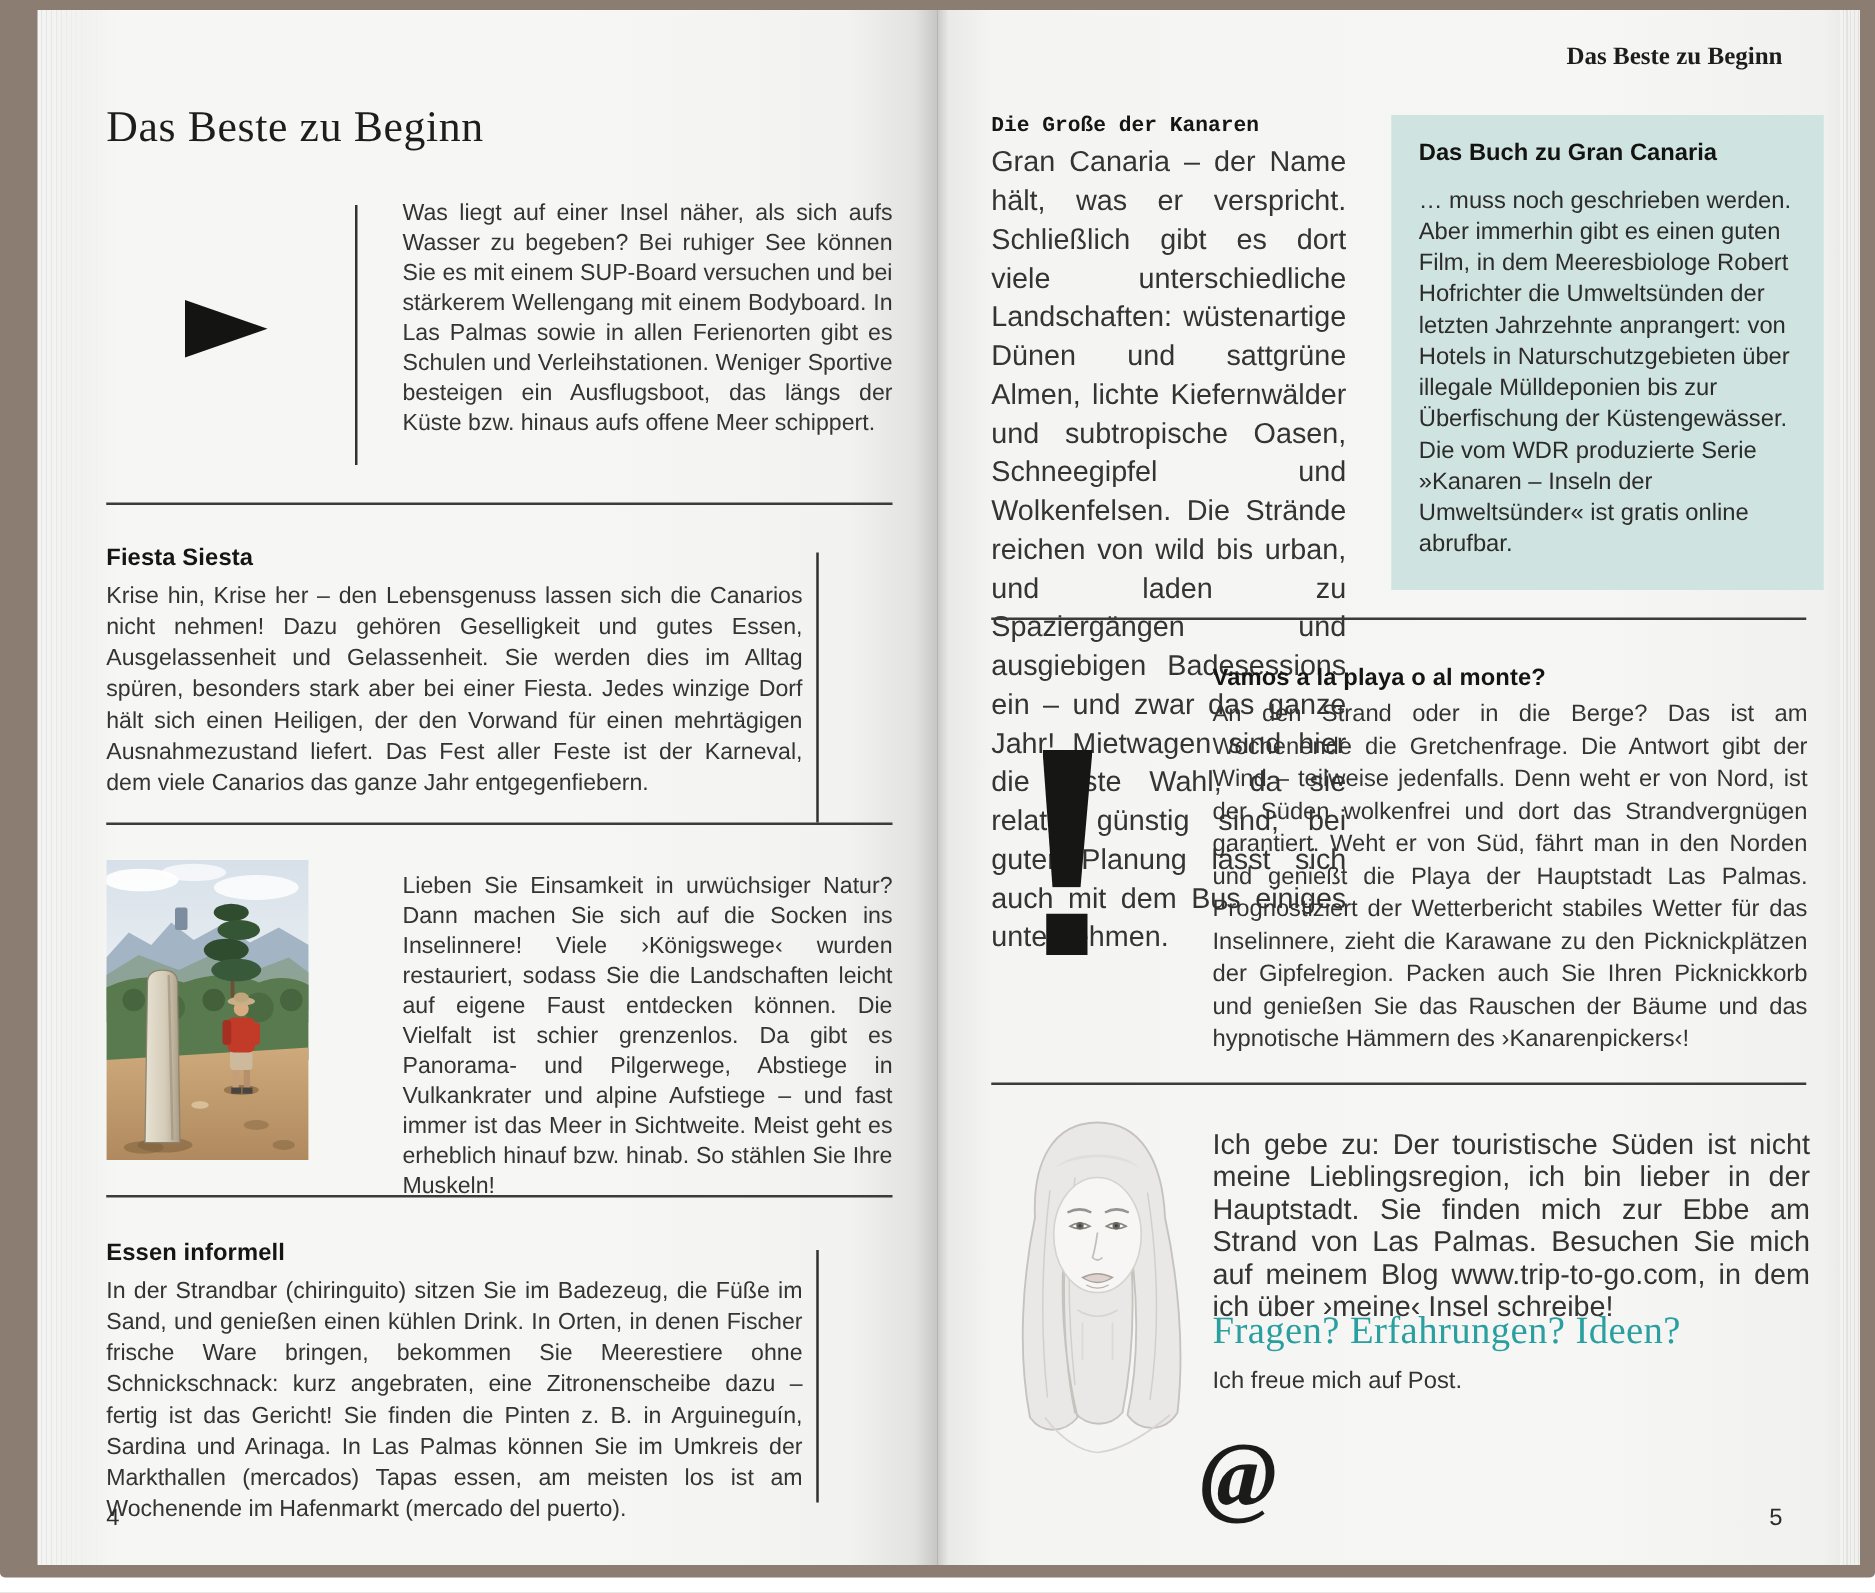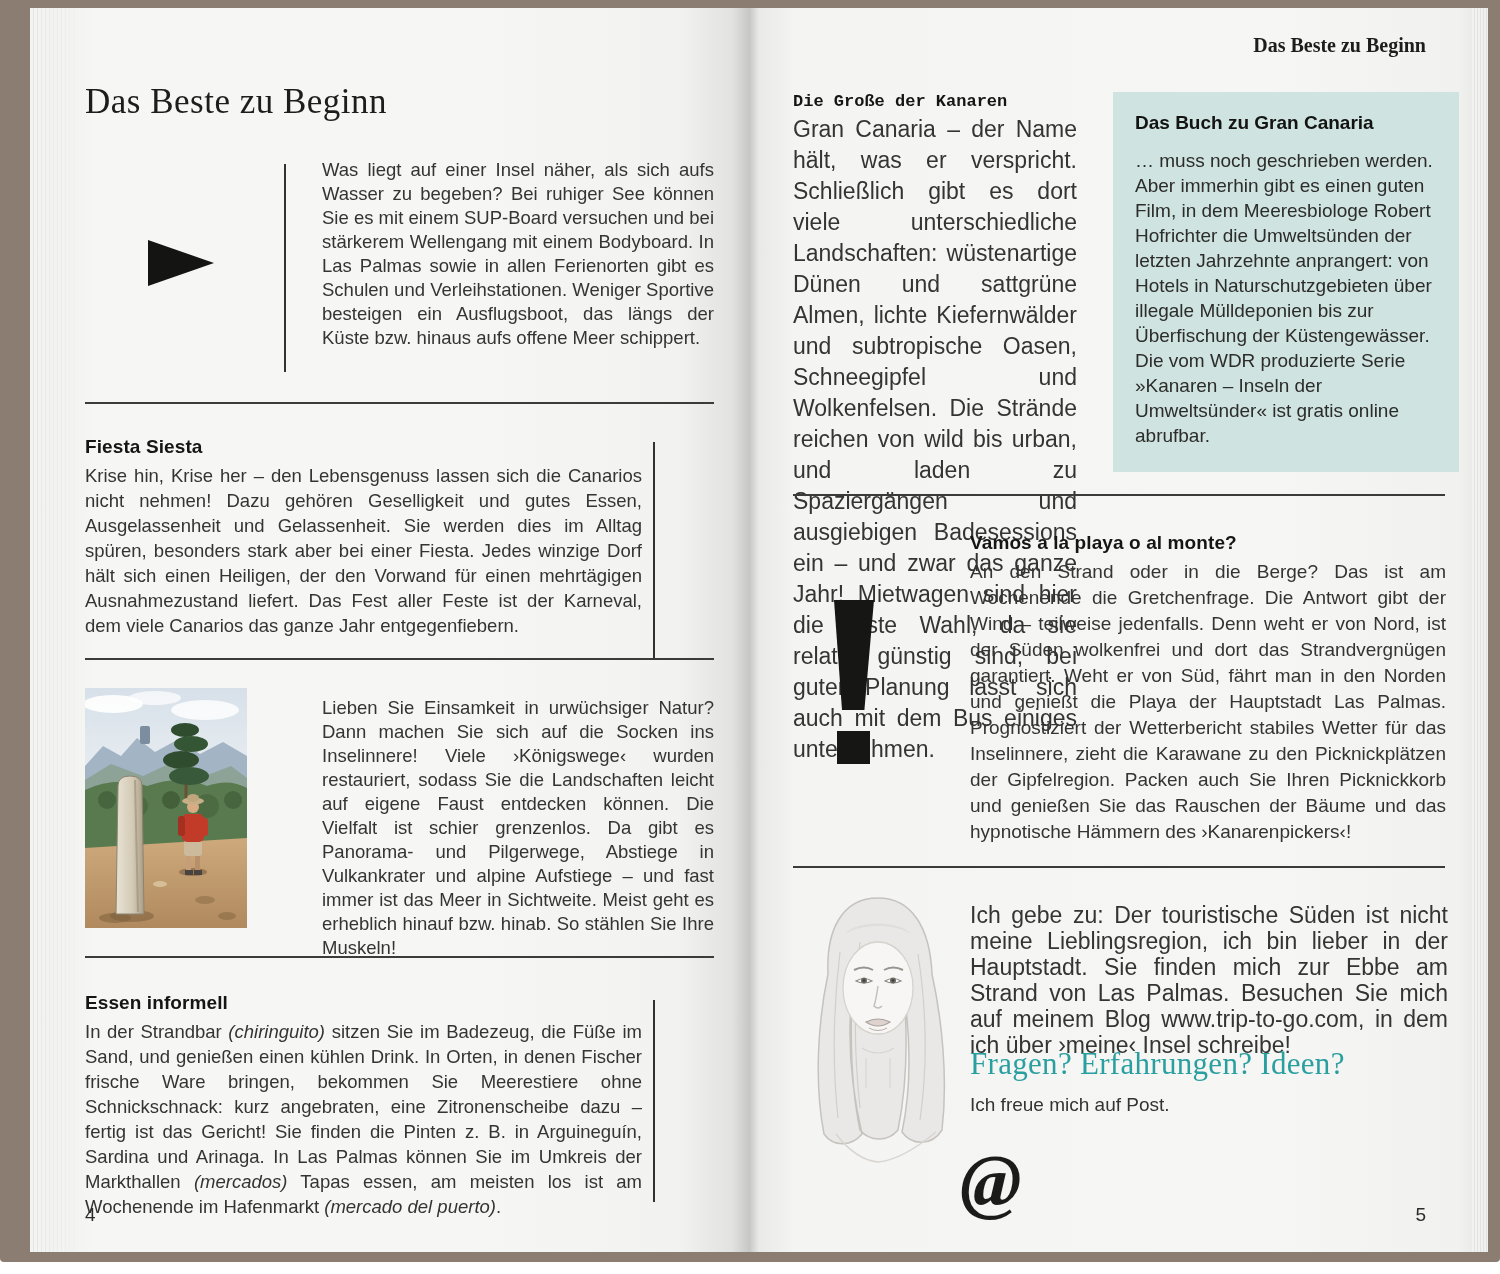--- a/index.html
+++ b/index.html
@@ -16,21 +16,21 @@
     -webkit-mask-image:linear-gradient(90deg,#000 0%,rgba(0,0,0,.25) 55%,transparent 100%);
     mask-image:linear-gradient(90deg,#000 0%,rgba(0,0,0,.25) 55%,transparent 100%);}
   .edge-stack-r{position:absolute;top:0;bottom:0;width:16px;right:0;opacity:.5;
     background:repeating-linear-gradient(90deg,#fbfbf9 0 2px,#dcdcda 2px 3px);}
   .abs{position:absolute;}
   h1,h2,h3,p{margin:0;padding:0;}
   .serif-title{font-family:"Liberation Serif",serif;font-weight:400;font-size:35px;color:#1d1d1b;letter-spacing:.5px;}
   .running-head{font-family:"Liberation Serif",serif;font-weight:700;font-size:20px;color:#1d1d1b;}
   .sec-head{font-size:19px;font-weight:700;color:#151513;margin-bottom:5px;letter-spacing:.1px;}
   .body-txt{font-size:18.5px;line-height:24px;text-align:justify;color:#343432;}
-  .body-txt .it{font-style:italic;}
+  .body-txt .it{}
   .hrule{height:2px;background:#3b3b39;}
   .vrule{width:2px;background:#323230;}
   .triangle{width:0;height:0;border-left:66px solid #141412;border-top:23px solid transparent;border-bottom:23px solid transparent;}
   .photo-frame{overflow:hidden;}
   .colL-head{font-size:17px;font-weight:700;color:#151513;margin-bottom:3px;font-family:Liberation Mono, monospace;}
   .colL-body{font-size:23px;line-height:31px;text-align:justify;color:#343432;}
   .infobox{padding:20px 22px;box-sizing:border-box;}
   .infobox h3{font-size:19px;font-weight:700;color:#131311;margin-bottom:14px;}
   .infobox p{font-size:19px;line-height:25px;color:#2c2c2a;text-align:left;}
   .excl-bar{width:40px;height:110px;background:#161614;clip-path:polygon(0 0,100% 0,76% 100%,20% 100%);}

